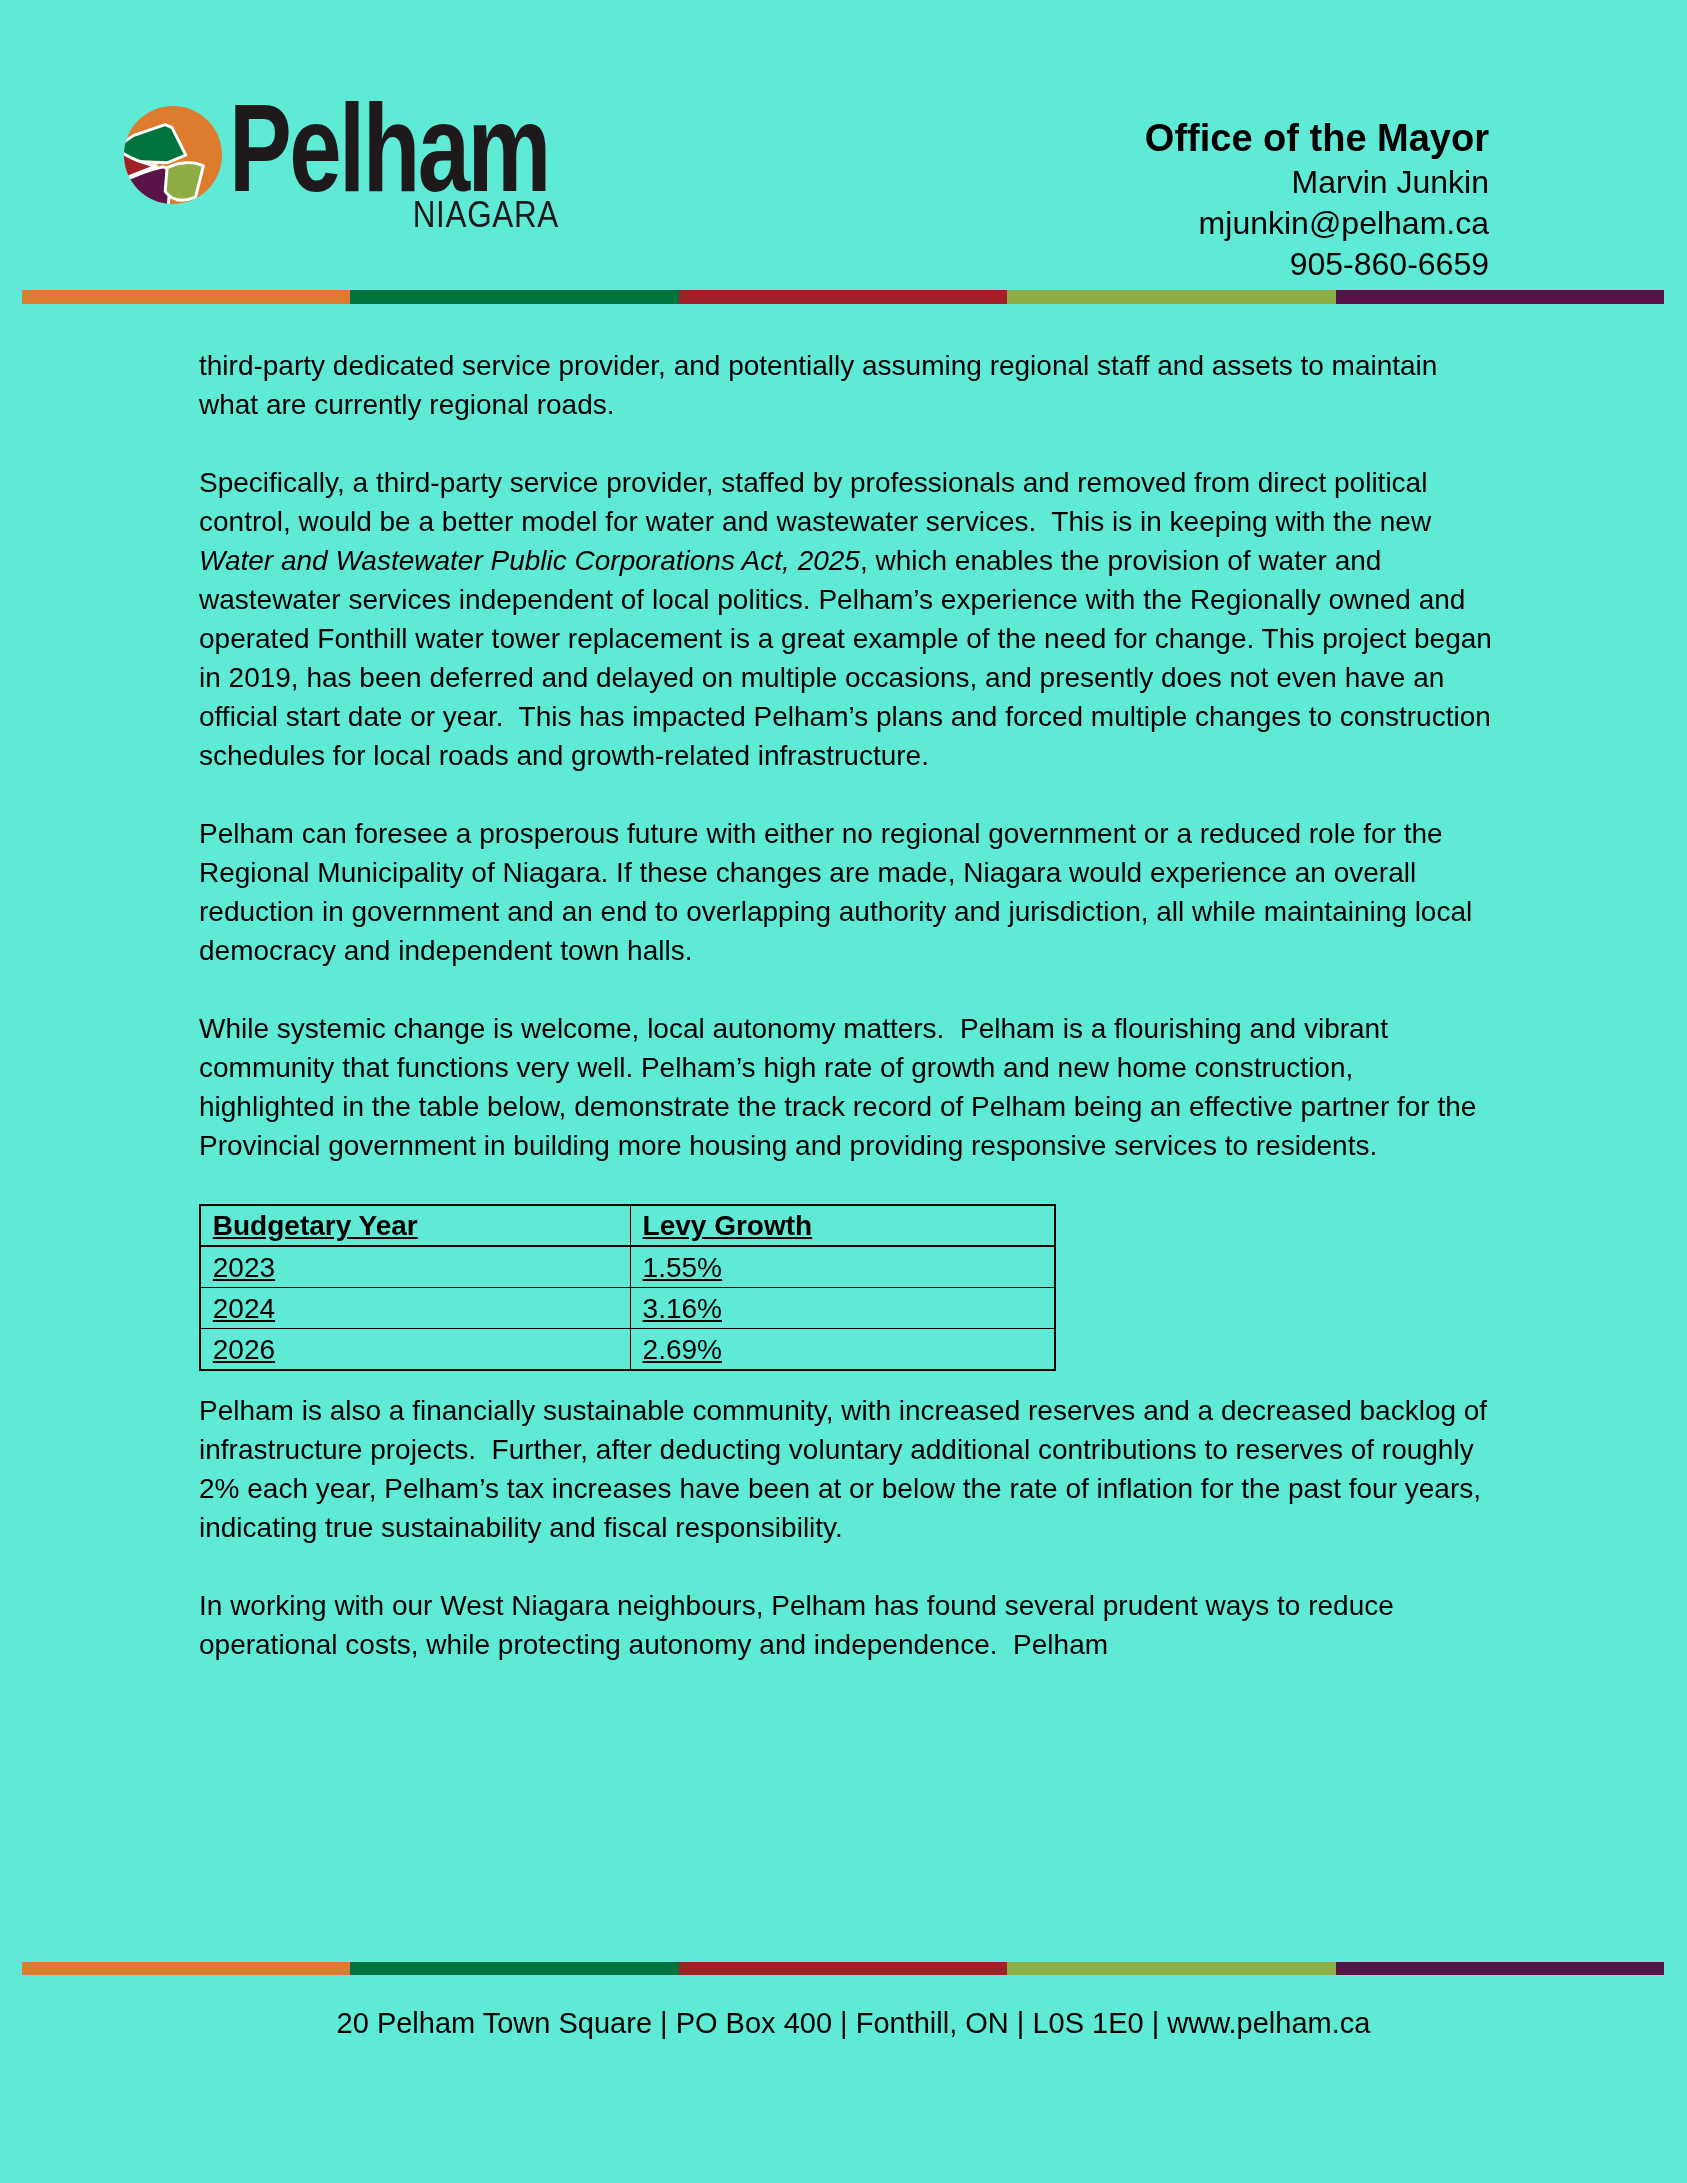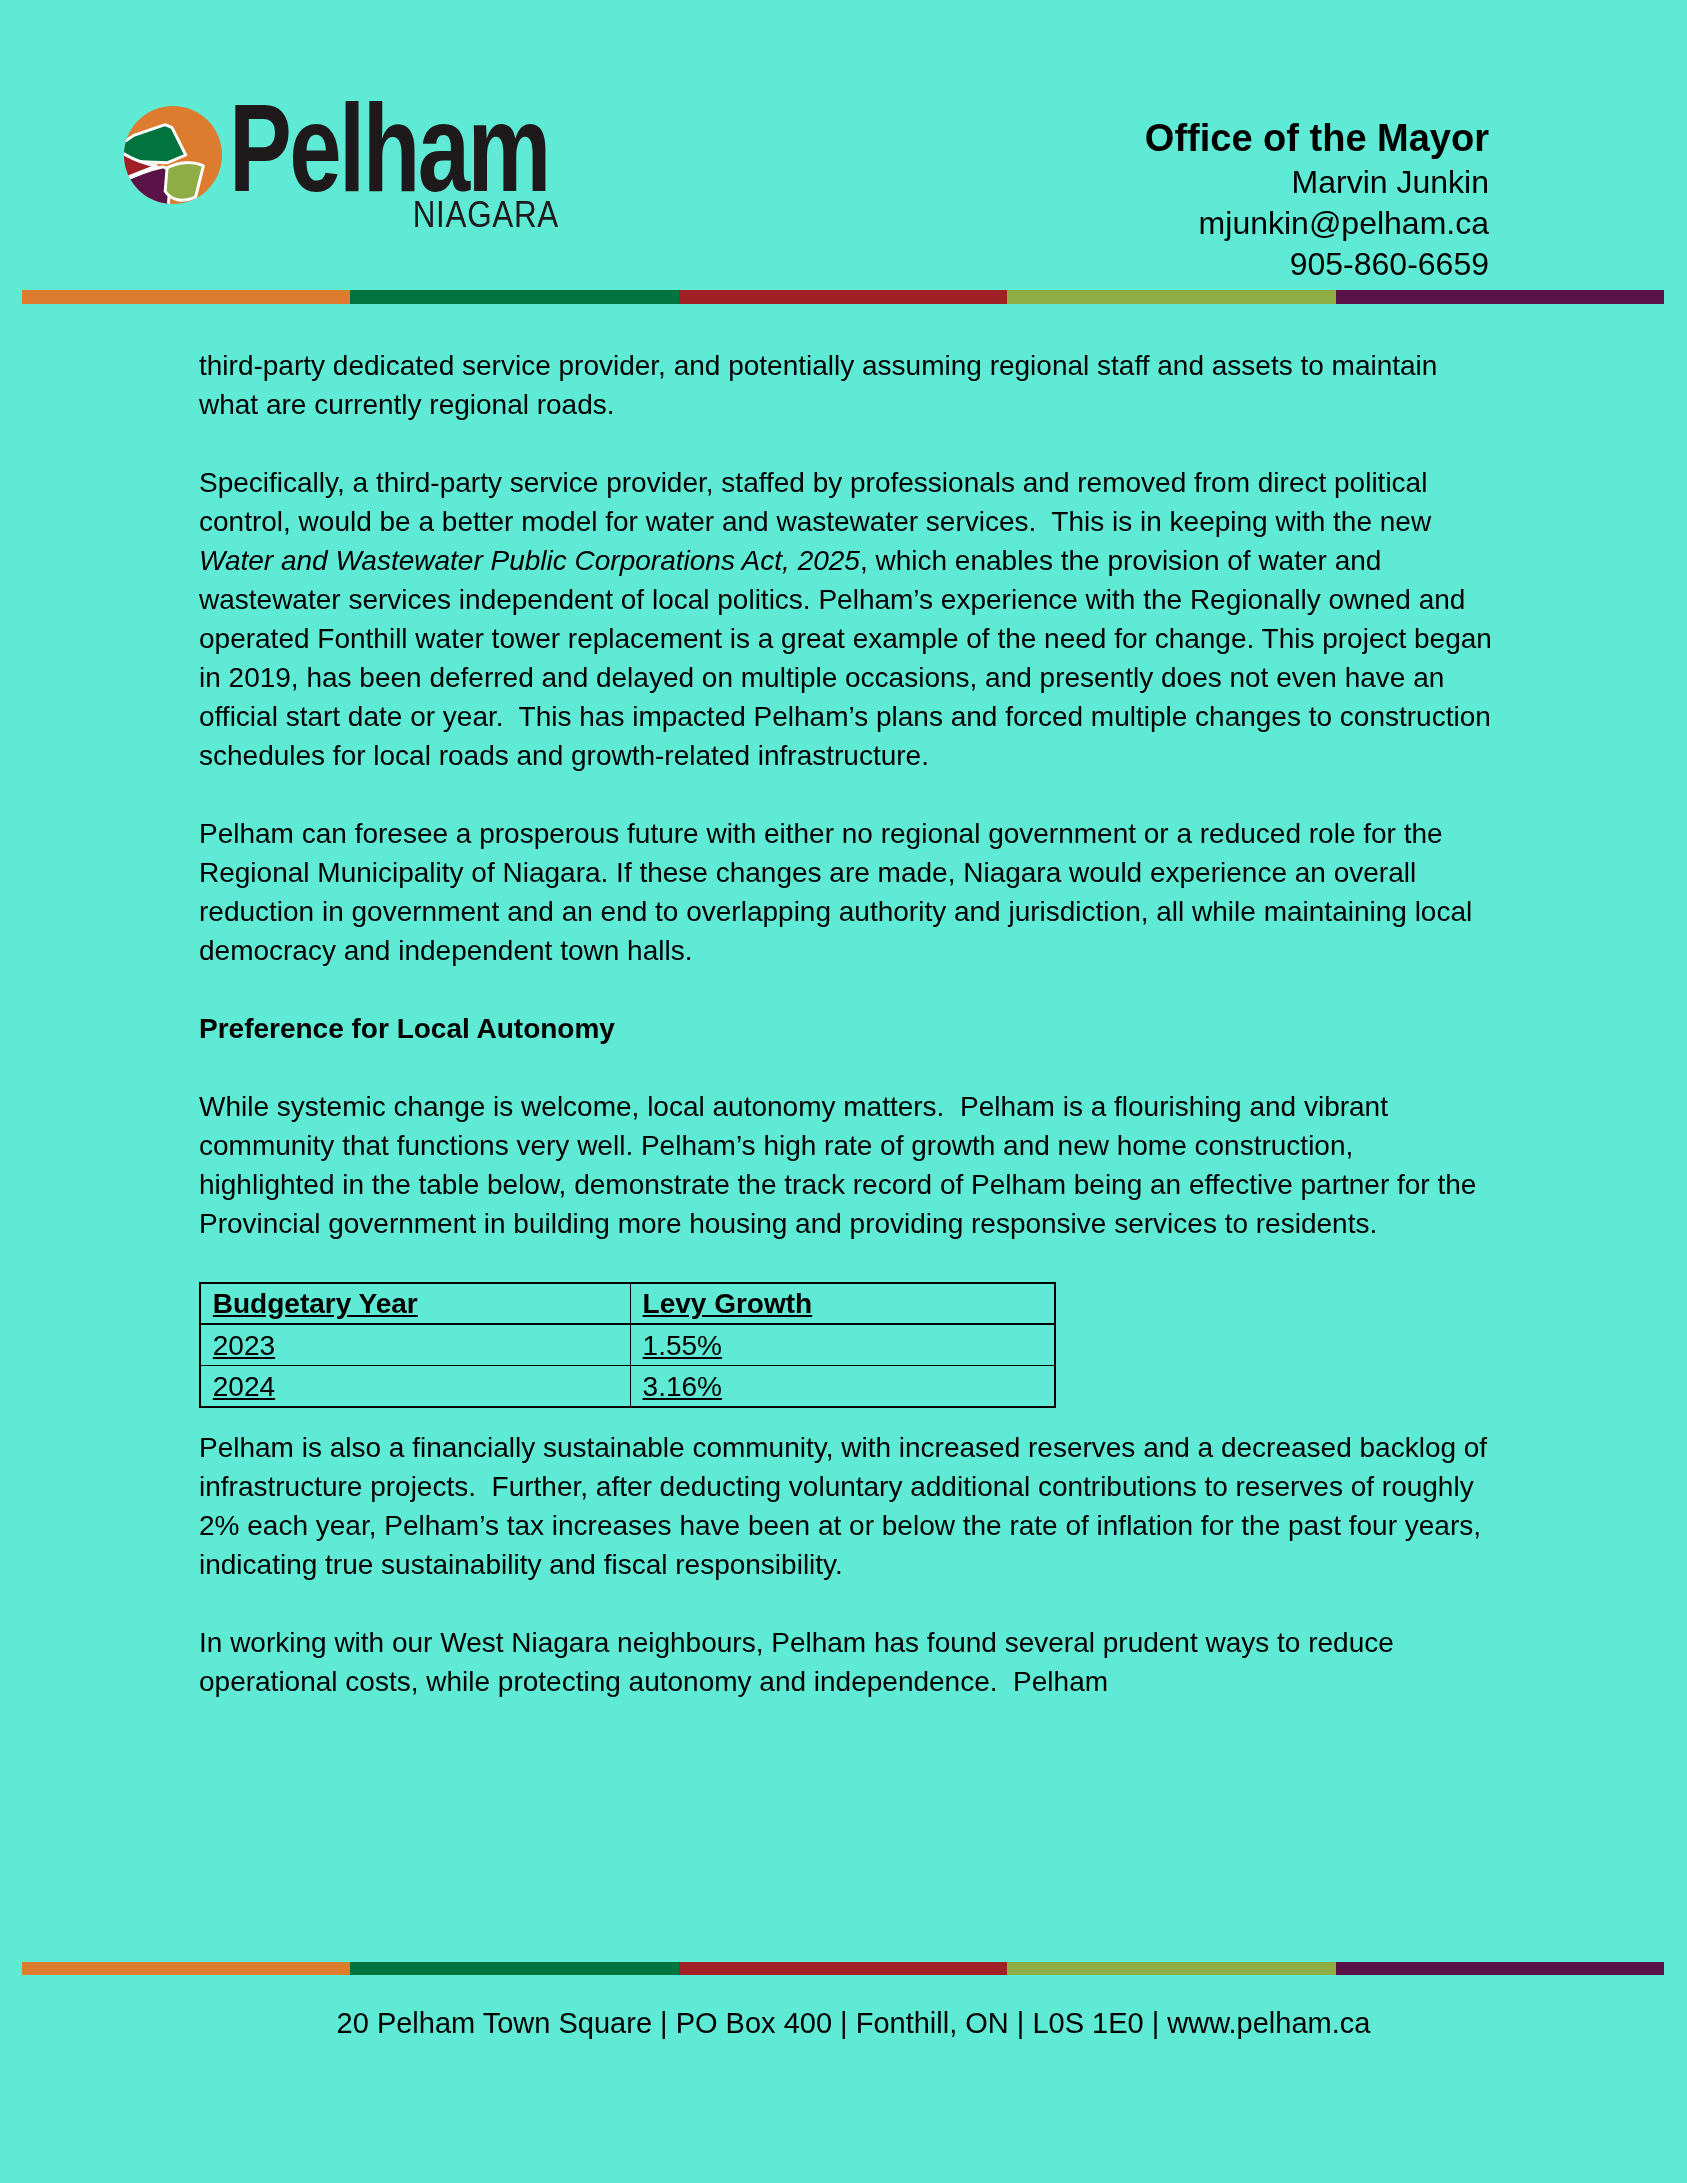--- a/index.html
+++ b/index.html
@@ -108,39 +108,42 @@
     <span class="seg-purple"></span>
   </div>
 
   <div class="content">
     <p>third-party dedicated service provider, and potentially assuming regional staff and assets to maintain what are currently regional roads.</p>
 
     <p><span>Specifically, a third-party service provider, staffed by professionals and removed from direct political control, would be a better model for water and wastewater services.  This is in keeping with the new </span><span class="act-italic">Water and Wastewater Public Corporations Act, 2025</span><span>, which enables the provision of water and wastewater services independent of local politics. Pelham’s experience with the Regionally owned and operated Fonthill water tower replacement is a great example of the need for change. This project began in 2019, has been deferred and delayed on multiple occasions, and presently does not even have an official start date or year.  This has impacted Pelham’s plans and forced multiple changes to construction schedules for local roads and growth-related infrastructure.</span></p>
 
     <p>Pelham can foresee a prosperous future with either no regional government or a reduced role for the Regional Municipality of Niagara. If these changes are made, Niagara would experience an overall reduction in government and an end to overlapping authority and jurisdiction, all while maintaining local democracy and independent town halls.</p>
 
-    <h2 class="section-heading">Preference for Local Autonomy</h2>
 
     <p>While systemic change is welcome, local autonomy matters.  Pelham is a flourishing and vibrant community that functions very well. Pelham’s high rate of growth and new home construction, highlighted in the table below, demonstrate the track record of Pelham being an effective partner for the Provincial government in building more housing and providing responsive services to residents.</p>
 
     <table class="levy">
       <thead>
         <tr>
           <th class="col-year">Budgetary Year</th>
           <th class="col-levy">Levy Growth</th>
         </tr>
       </thead>
       <tbody>
           <tr>
             <td>2023</td>
             <td>1.55%</td>
           </tr>
           <tr>
             <td>2024</td>
             <td>3.16%</td>
+          </tr>
+          <tr>
+            <td>2026</td>
+            <td>2.69%</td>
           </tr>
         </tbody>
     </table>
 
     <p>Pelham is also a financially sustainable community, with increased reserves and a decreased backlog of infrastructure projects.  Further, after deducting voluntary additional contributions to reserves of roughly 2% each year, Pelham’s tax increases have been at or below the rate of inflation for the past four years, indicating true sustainability and fiscal responsibility.</p>
 
     <p>In working with our West Niagara neighbours, Pelham has found several prudent ways to reduce operational costs, while protecting autonomy and independence.  Pelham</p>
   </div>
 
   <div class="brand-bar bar-bottom">

